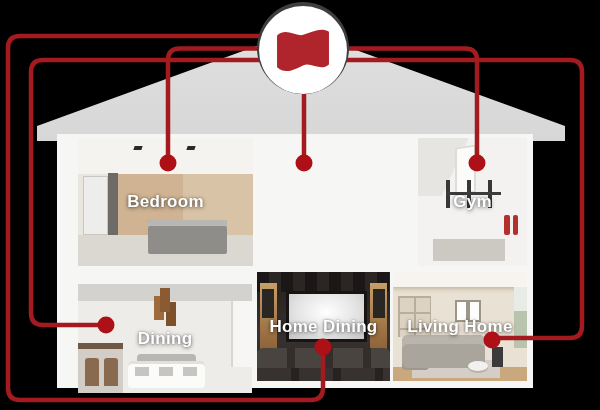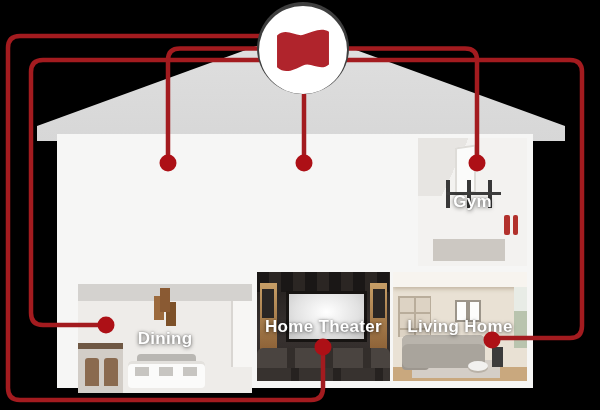--- a/index.html
+++ b/index.html
@@ -134,20 +134,33 @@
   .ph-living .tv{left:74%;bottom:13%;width:8%;height:18%;background:#3b3b3b;}
 </style>
 </head>
 <body>
 
 <div id="stage">
 
   <div id="roof"></div>
   <div id="house-body"></div>
 
+  <div class="tile" style="left:78px;top:138px;width:175px;height:128px">
+    <div class="photo ph-bedroom">
+      <span class="ceil"></span>
+      <span class="wall"></span>
+      <span class="win"></span>
+      <span class="curtain"></span>
+      <span class="floor"></span>
+      <span class="bed"></span>
+      <span class="lt1"></span>
+      <span class="lt2"></span>
+    </div>
+    <span class="room-label">Bedroom</span>
+  </div>
 
 
   <div class="tile" style="left:418px;top:138px;width:109px;height:128px">
     <div class="photo ph-gym">
       <span class="slope"></span>
       <span class="skylight"></span>
       <span class="plates"></span>
       <span class="bar"></span>
       <span class="db1"></span>
       <span class="db2"></span>
@@ -175,21 +188,21 @@
     <div class="photo ph-theater">
       <span class="grid"></span>
       <span class="woodl"></span>
       <span class="woodr"></span>
       <span class="spkl"></span>
       <span class="spkr"></span>
       <span class="screen"></span>
       <span class="row1"></span>
       <span class="row2"></span>
     </div>
-    <span class="room-label">Home Theater</span>
+    <span class="room-label">Home Dining</span>
   </div>
 
   <div class="tile" style="left:393px;top:272px;width:134px;height:109px">
     <div class="photo ph-living">
       <span class="ceil"></span>
       <span class="shelf"></span>
       <span class="art1"></span>
       <span class="art2"></span>
       <span class="winr"></span>
       <span class="floor"></span>

